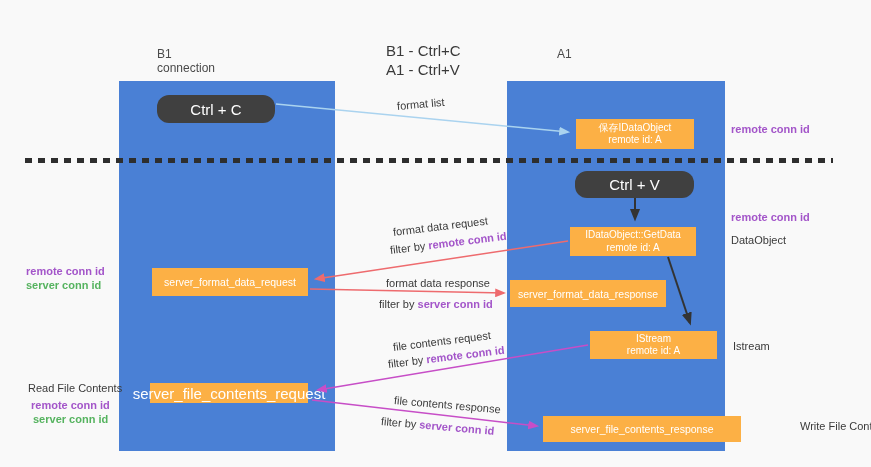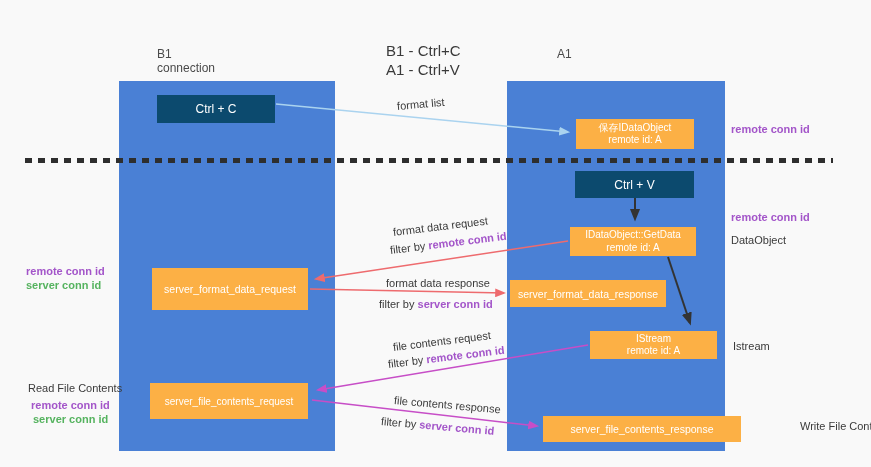--- a/index.html
+++ b/index.html
@@ -29,31 +29,31 @@
   .column.a1 { left: 507px; width: 218px; }
   .divider {
     position: absolute; left: 25px; top: 158px; width: 808px; height: 5px;
     background: repeating-linear-gradient(90deg, #2e2e2e 0 7px, transparent 7px 13px);
   }
   .node {
     position: absolute; display: flex; flex-direction: column;
     align-items: center; justify-content: center;
     color: #ffffff; text-align: center; white-space: nowrap;
   }
-  .node.green { background: #0c4a6e; font-size: 12px; }
+  .node.green { background: #404040; font-size: 15px; border-radius: 12px; }
   .node.orange { background: #fcb045; }
   .node .l2 { font-size: 10px; line-height: 12.5px; }
   .n-ctrlc   { left: 157px; top: 95px;  width: 118px; height: 28px; }
   .n-save    { left: 576px; top: 119px; width: 118px; height: 30px; }
   .n-ctrlv   { left: 575px; top: 171px; width: 119px; height: 27px; }
   .n-getdata { left: 570px; top: 227px; width: 126px; height: 29px; }
-  .n-freq    { left: 152px; top: 268px; width: 156px; height: 42px; font-size: 10.5px; }
+  .n-freq    { left: 152px; top: 268px; width: 156px; height: 28px; font-size: 10.5px; }
   .n-fresp   { left: 510px; top: 280px; width: 156px; height: 27px; font-size: 10.5px; }
   .n-istream { left: 590px; top: 331px; width: 127px; height: 28px; }
-  .n-fcreq   { left: 150px; top: 383px; width: 158px; height: 36px; font-size: 10px; }
+  .n-fcreq   { left: 150px; top: 383px; width: 158px; height: 20px; font-size: 15px; }
   .n-fcresp  { left: 543px; top: 416px; width: 198px; height: 26px; font-size: 10.5px; }
   .side-label {
     position: absolute; font-size: 11px; color: #3a3a3a; white-space: nowrap;
   }
   .purple { color: #a355c9; font-weight: bold; }
   .greenlbl { color: #55b35f; font-weight: bold; }
   .arrow-label {
     position: absolute; font-size: 11px; color: #3a3a3a; white-space: nowrap;
     transform-origin: left center;
   }

